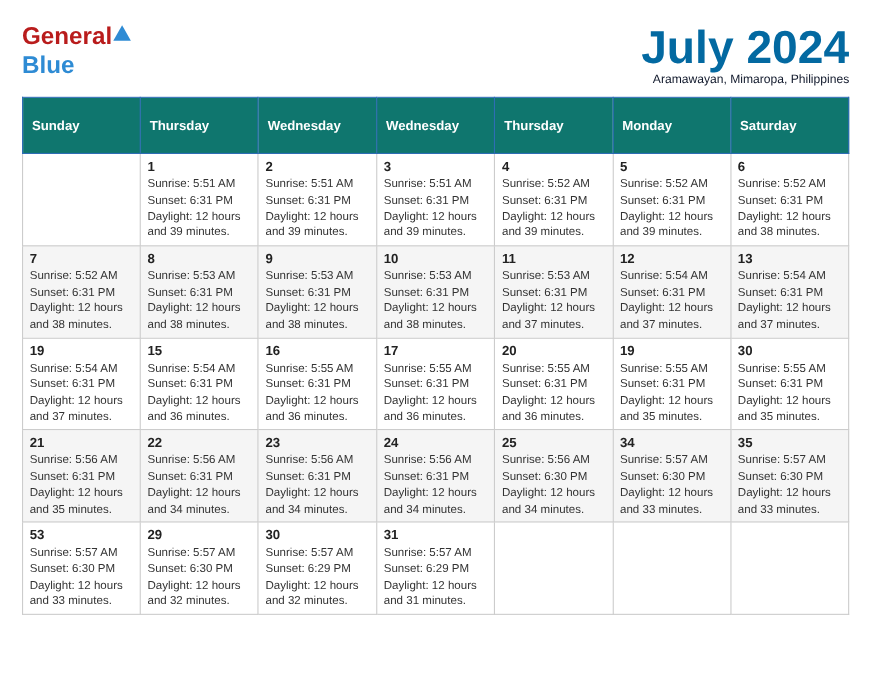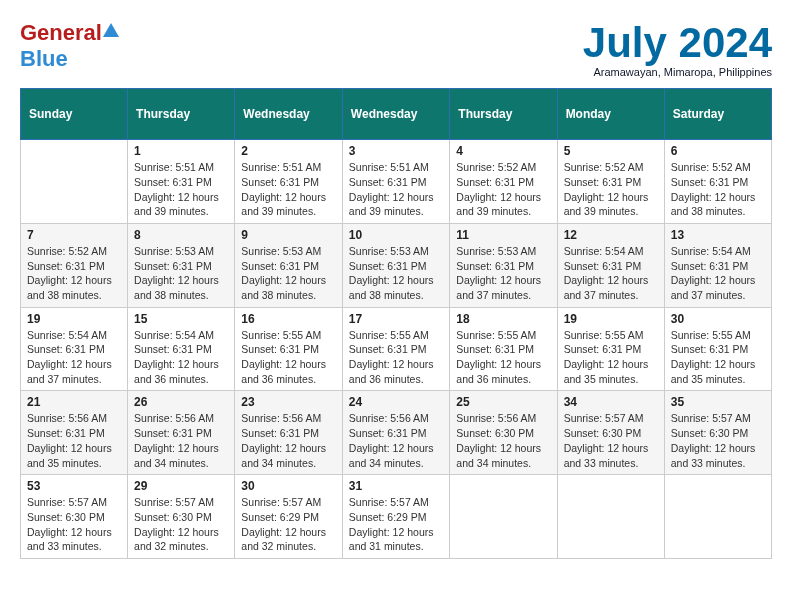--- a/index.html
+++ b/index.html
@@ -251,21 +251,21 @@
 and 36 minutes.</div>
         </td>
         <td>
           <span class="day-number">17</span>
           <div class="day-info" style="white-space: pre-line;">Sunrise: 5:55 AM
 Sunset: 6:31 PM
 Daylight: 12 hours
 and 36 minutes.</div>
         </td>
         <td>
-          <span class="day-number">18</span>
+          <span class="day-number">20</span>
           <div class="day-info" style="white-space: pre-line;">Sunrise: 5:55 AM
 Sunset: 6:31 PM
 Daylight: 12 hours
 and 36 minutes.</div>
         </td>
         <td>
           <span class="day-number">19</span>
           <div class="day-info" style="white-space: pre-line;">Sunrise: 5:55 AM
 Sunset: 6:31 PM
 Daylight: 12 hours
@@ -281,21 +281,21 @@
       </tr>
       <tr>
         <td>
           <span class="day-number">21</span>
           <div class="day-info" style="white-space: pre-line;">Sunrise: 5:56 AM
 Sunset: 6:31 PM
 Daylight: 12 hours
 and 35 minutes.</div>
         </td>
         <td>
-          <span class="day-number">26</span>
+          <span class="day-number">22</span>
           <div class="day-info" style="white-space: pre-line;">Sunrise: 5:56 AM
 Sunset: 6:31 PM
 Daylight: 12 hours
 and 34 minutes.</div>
         </td>
         <td>
           <span class="day-number">23</span>
           <div class="day-info" style="white-space: pre-line;">Sunrise: 5:56 AM
 Sunset: 6:31 PM
 Daylight: 12 hours

